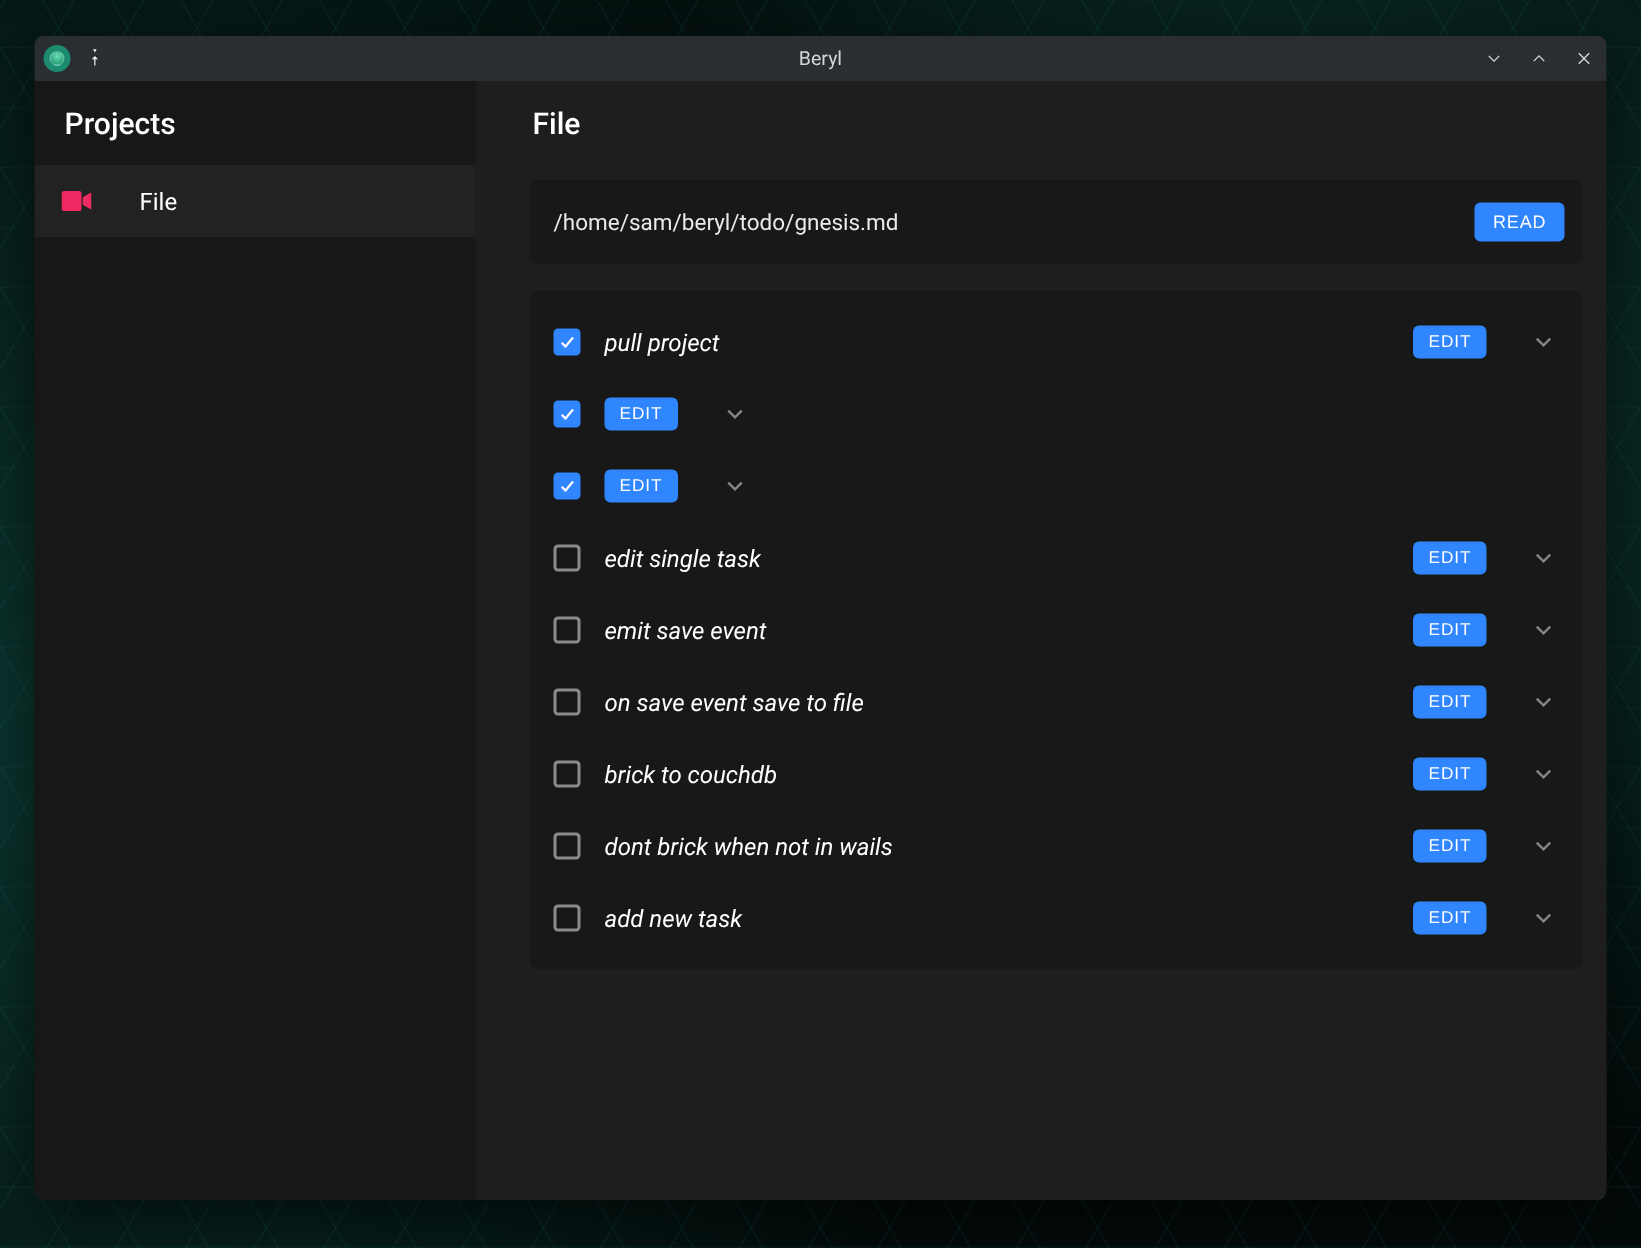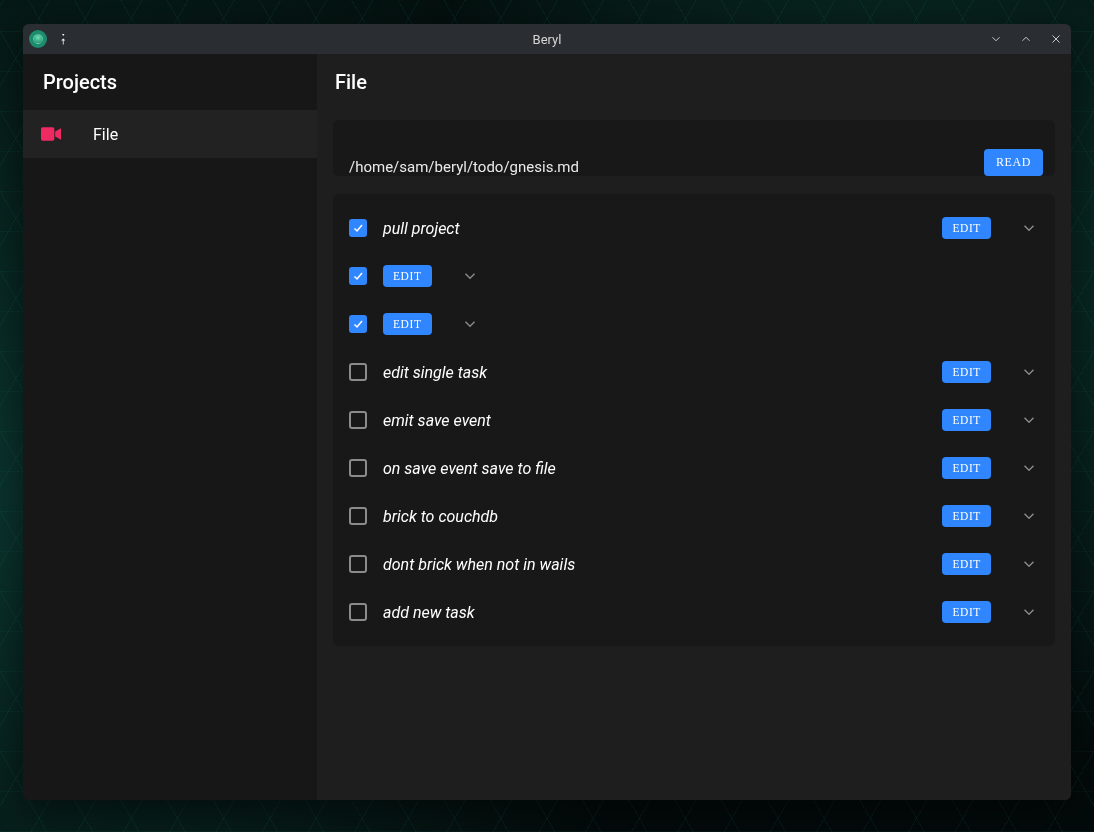--- a/index.html
+++ b/index.html
@@ -80,21 +80,21 @@
   }
   .pin-icon svg { width:14px; height:14px; fill:#f0f0f0; }
   .titlebar .title {
     position:absolute; left:0; right:0; text-align:center; pointer-events:none;
   }
   .titlebar .right { margin-left:auto; display:flex; align-items:center; gap:12px; }
   .titlebar .winbtn { width:18px; height:18px; display:flex; align-items:center; justify-content:center; cursor:pointer; }
   .titlebar .winbtn svg { width:14px; height:14px; stroke:#d6d6d6; stroke-width:1.6; fill:none; }
 
   .body {
-    flex:1; display:flex; min-height:0;
+    flex:1; display:flex; min-height:0;gap:20px;
   }
 
   
   .sidebar {
     width: 294px;
     background: var(--bg-sidebar);
     display:flex; flex-direction:column;
   }
   .sidebar-header {
     height: 56px;
@@ -126,40 +126,39 @@
     display:flex; align-items:center;
     padding: 0 18px;
     font-size: 20px; font-weight: 500;
   }
 
   .file-bar {
     margin: 10px 16px 0 16px;
     background: var(--bg-panel);
     border-radius: 6px;
     height: 56px;
-    display:flex; align-items:flex-end;
+    display:flex; align-items:center;
     padding: 0 12px 0 16px;
     gap: 12px;
   }
   .file-path {
     flex:1;
     font-size: 15px;
     color: #eaeaea;
   }
   .btn {
     background: var(--accent);
     color: #fff;
     border: none;
     border-radius: 4px;
     font-size: 12px;
     letter-spacing: 0.6px;
     padding: 6px 12px;
     cursor: pointer;
     font-weight: 500;
-    font-family: Liberation Serif, serif;
   }
   .btn.small { padding: 5px 10px; font-size: 11.5px; }
 
   .task-panel {
     margin: 18px 16px 0 16px;
     background: var(--bg-panel);
     border-radius: 6px;
     padding: 10px 0;
   }
   .task-row {

